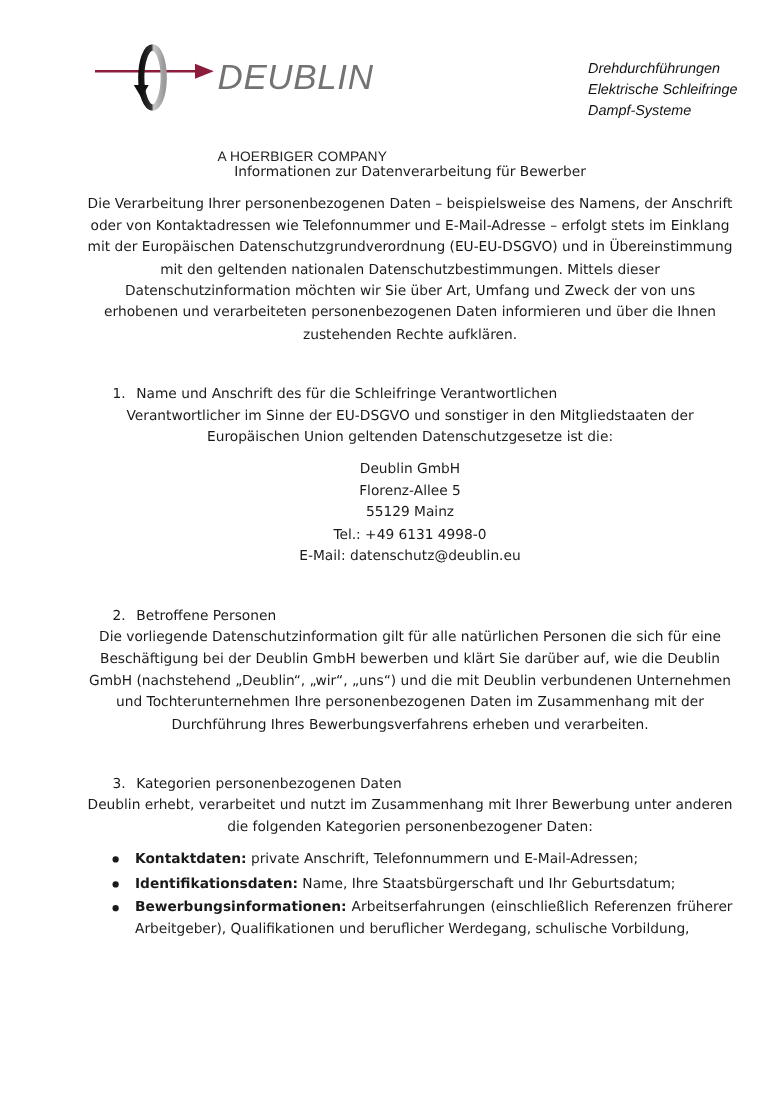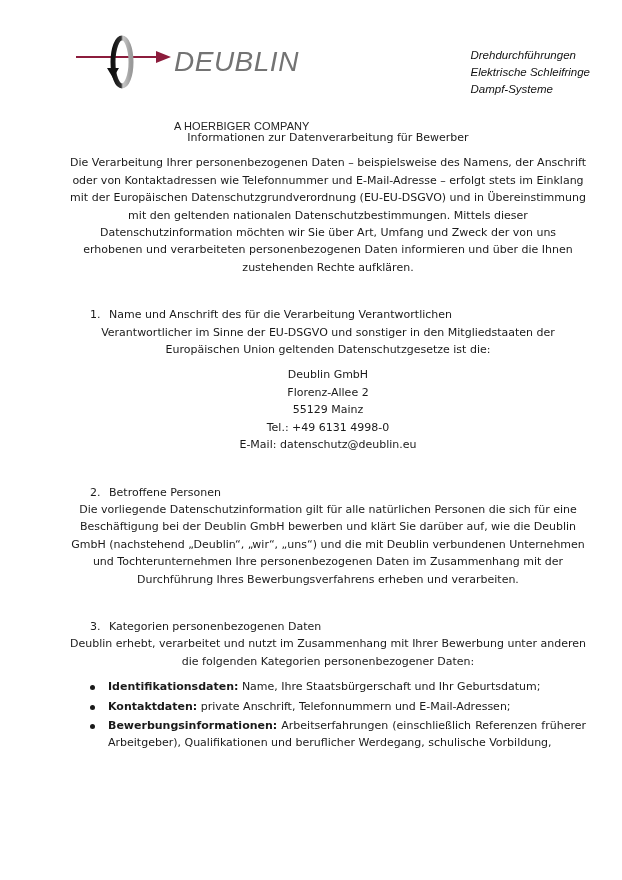--- a/index.html
+++ b/index.html
@@ -71,27 +71,27 @@
 </div>
 
 <div class="content">
   <p class="doc-title">Informationen zur Datenverarbeitung für Bewerber</p>
   <p class="justify">Die Verarbeitung Ihrer personenbezogenen Daten – beispielsweise des Namens, der Anschrift oder von Kontaktadressen wie Telefonnummer und E-Mail-Adresse – erfolgt stets im Einklang mit der Europäischen Datenschutzgrundverordnung (EU-EU-DSGVO) und in Übereinstimmung mit den geltenden nationalen Datenschutzbestimmungen. Mittels dieser Datenschutzinformation möchten wir Sie über Art, Umfang und Zweck der von uns erhobenen und verarbeiteten personenbezogenen Daten informieren und über die Ihnen zustehenden Rechte aufklären.</p>
 
   <div class="gap-lg"></div>
 
   <div class="sec-head">
     <span class="num">1.</span>
-    <span>Name und Anschrift des für die Verarbeitung Verantwortlichen</span>
+    <span>Name und Anschrift des für die Schleifringe Verantwortlichen</span>
   </div>
   <p class="justify">Verantwortlicher im Sinne der EU-DSGVO und sonstiger in den Mitgliedstaaten der Europäischen Union geltenden Datenschutzgesetze ist die:</p>
   <div class="gap-sm"></div>
   <div class="address">
     <p>Deublin GmbH</p>
-    <p>Florenz-Allee 2</p>
+    <p>Florenz-Allee 5</p>
     <p>55129 Mainz</p>
     <p>Tel.: +49 6131 4998-0</p>
     <p>E-Mail: datenschutz@deublin.eu</p>
   </div>
 
   <div class="gap-lg"></div>
 
   <div class="sec-head">
     <span class="num">2.</span>
     <span>Betroffene Personen</span>
@@ -100,17 +100,17 @@
 
   <div class="gap-lg"></div>
 
   <div class="sec-head">
     <span class="num">3.</span>
     <span>Kategorien personenbezogenen Daten</span>
   </div>
   <p class="justify">Deublin erhebt, verarbeitet und nutzt im Zusammenhang mit Ihrer Bewerbung unter anderen die folgenden Kategorien personenbezogener Daten:</p>
 
   <ul class="bullets">
+    <li><b>Kontaktdaten:</b><span> private Anschrift, Telefonnummern und E-Mail-Adressen;</span></li>
     <li><b>Identifikationsdaten:</b><span> Name, Ihre Staatsbürgerschaft und Ihr Geburtsdatum;</span></li>
-    <li><b>Kontaktdaten:</b><span> private Anschrift, Telefonnummern und E-Mail-Adressen;</span></li>
     <li><b>Bewerbungsinformationen:</b><span> Arbeitserfahrungen (einschließlich Referenzen früherer Arbeitgeber), Qualifikationen und beruflicher Werdegang, schulische Vorbildung,</span></li>
   </ul>
 </div>
 
 </body></html>

